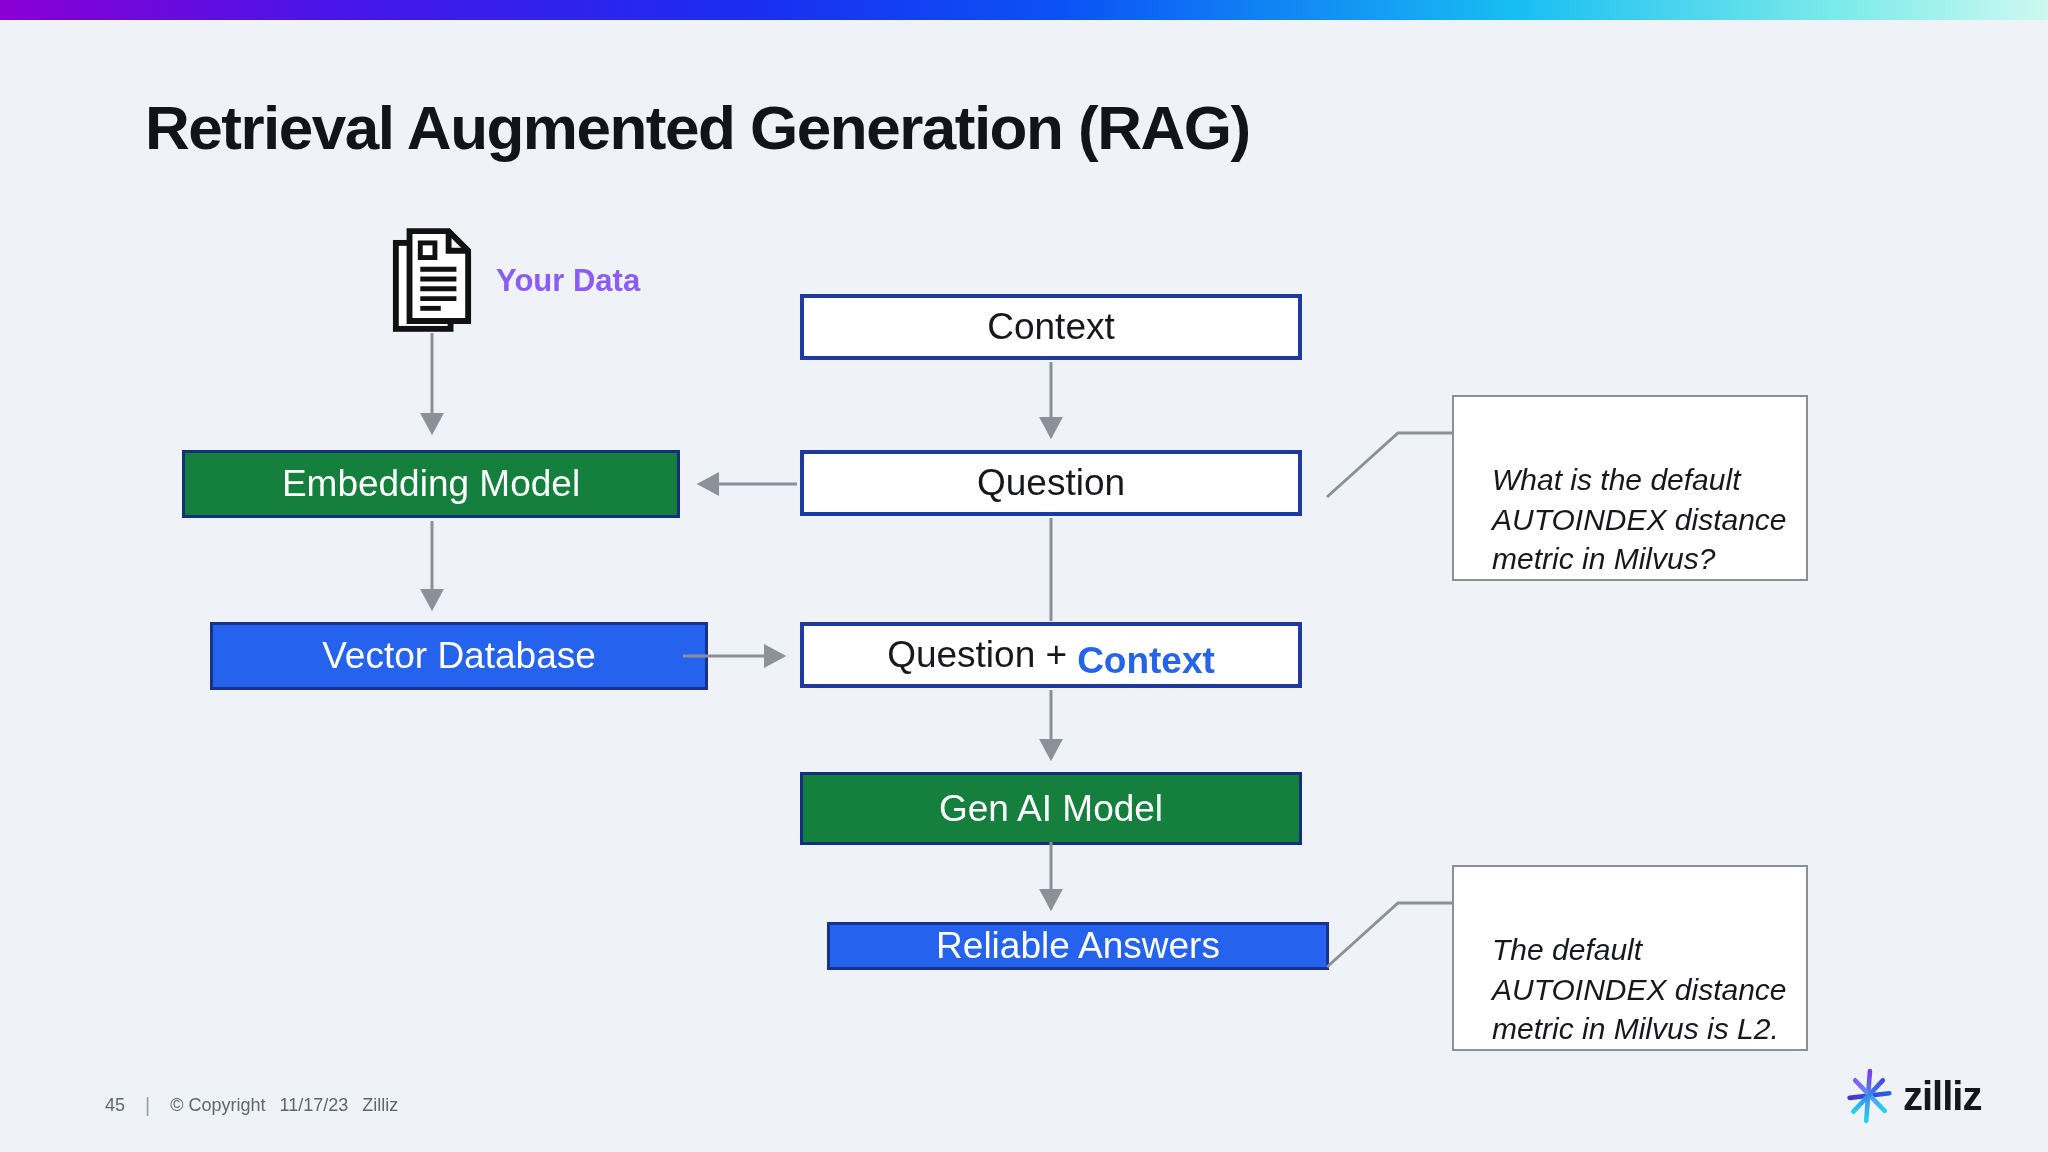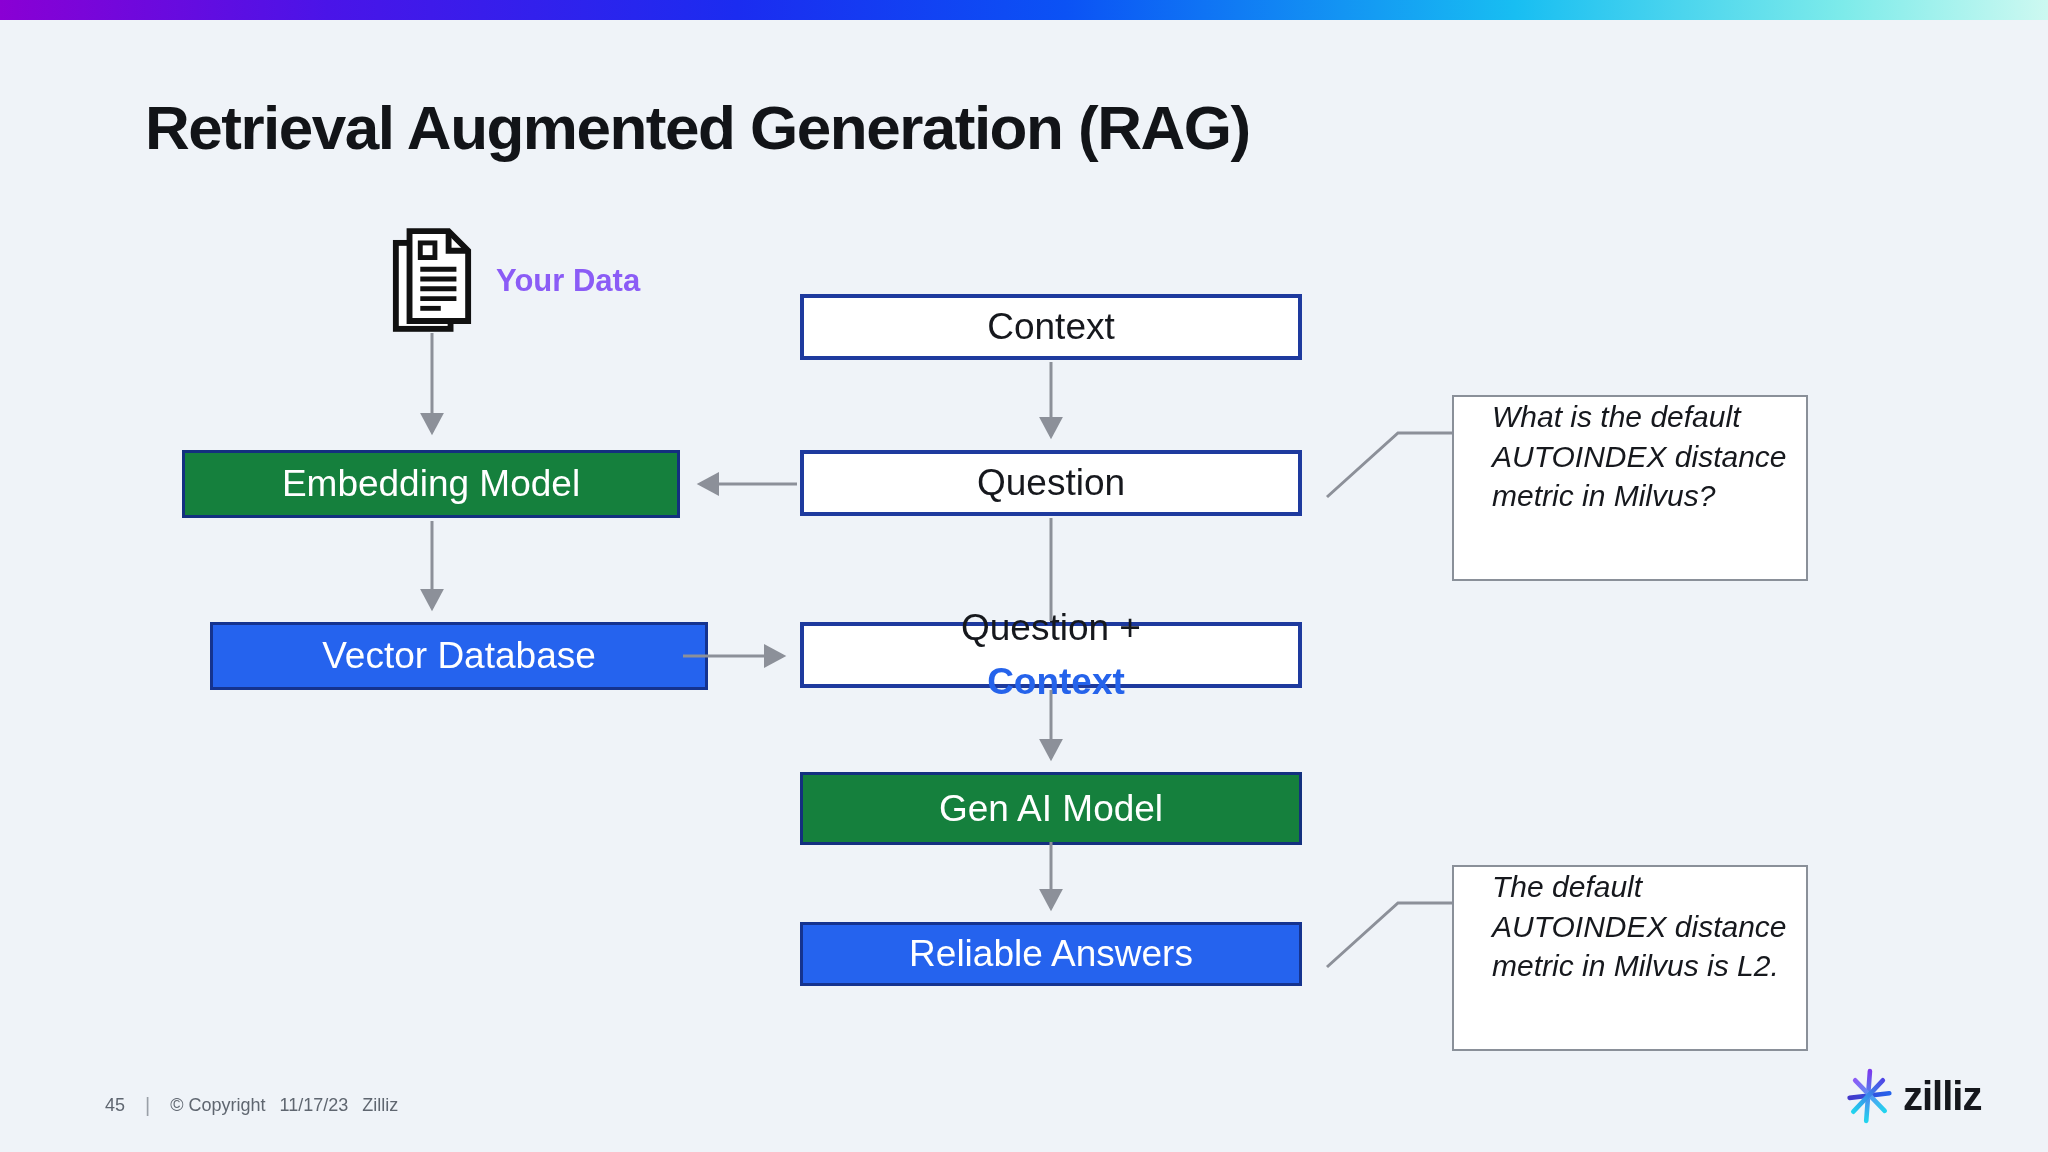--- a/index.html
+++ b/index.html
@@ -21,21 +21,21 @@
   .node{
     position:absolute;display:flex;align-items:center;justify-content:center;
     font-size:37px;box-sizing:border-box;white-space:nowrap;
   }
   .node.outline{background:#ffffff;border:4px solid #1e3a9e;color:#16181d;}
   .node.dark{background:#15803d;border:3px solid #13307f;color:#ffffff;text-align:right;}
   .node.bright{background:#2563ee;border:3px solid #15338f;color:#ffffff;}
   .ctx-highlight{color:#2563eb;font-weight:700;margin-left:10px;margin-top:12px;}
   .callout{
     position:absolute;width:356px;height:186px;background:#ffffff;border:2px solid #8a9099;
-    display:flex;align-items:flex-start;box-sizing:border-box;padding:0 12px 0 38px;
+    display:flex;align-items:flex-end;box-sizing:border-box;padding:0 12px 0 38px;
     font-style:italic;font-size:30px;line-height:1.32;color:#16181d;
   }
   .arrows{position:absolute;left:0;top:0;pointer-events:none;}
   .footer{
     position:absolute;left:105px;top:1094px;display:flex;align-items:center;gap:14px;
     font-size:18px;color:#5f6670;
   }
   .footer .divider{color:#9aa0a8;font-size:20px;margin:0 6px;}
   .logo{position:absolute;left:1845px;top:1068px;display:flex;align-items:center;gap:10px;}
   .logo-text{font-size:40px;font-weight:600;letter-spacing:-1px;color:#16181d;}
@@ -73,30 +73,30 @@
   </div>
 
   <div class="node outline" style="left:800px;top:450px;width:502px;height:66px;">
     <span>Question</span>
   </div>
 
   <div class="node bright" style="left:182px;top:622px;width:498px;height:68px;margin-left:28px;">
     <span>Vector Database</span>
   </div>
 
-  <div class="node outline" style="left:800px;top:622px;width:502px;height:66px;flex-direction:column;">
+  <div class="node outline" style="left:800px;top:622px;width:502px;height:66px;">
     <span>Question +</span>
     <span class="ctx-highlight">Context</span>
   </div>
 
   <div class="node dark" style="left:800px;top:772px;width:502px;height:73px;">
     <span>Gen AI Model</span>
   </div>
 
-  <div class="node bright" style="left:800px;top:922px;width:502px;height:64px;text-align:center;">
+  <div class="node bright" style="left:827px;top:922px;width:502px;height:48px;text-align:center;">
     <span>Reliable Answers</span>
   </div>
 
   <div class="callout" style="left:1452px;top:395px;">
     <span>What is the default AUTOINDEX distance metric in Milvus?</span>
   </div>
 
   <div class="callout" style="left:1452px;top:865px;">
     <span>The default AUTOINDEX distance metric in Milvus is L2.</span>
   </div>

